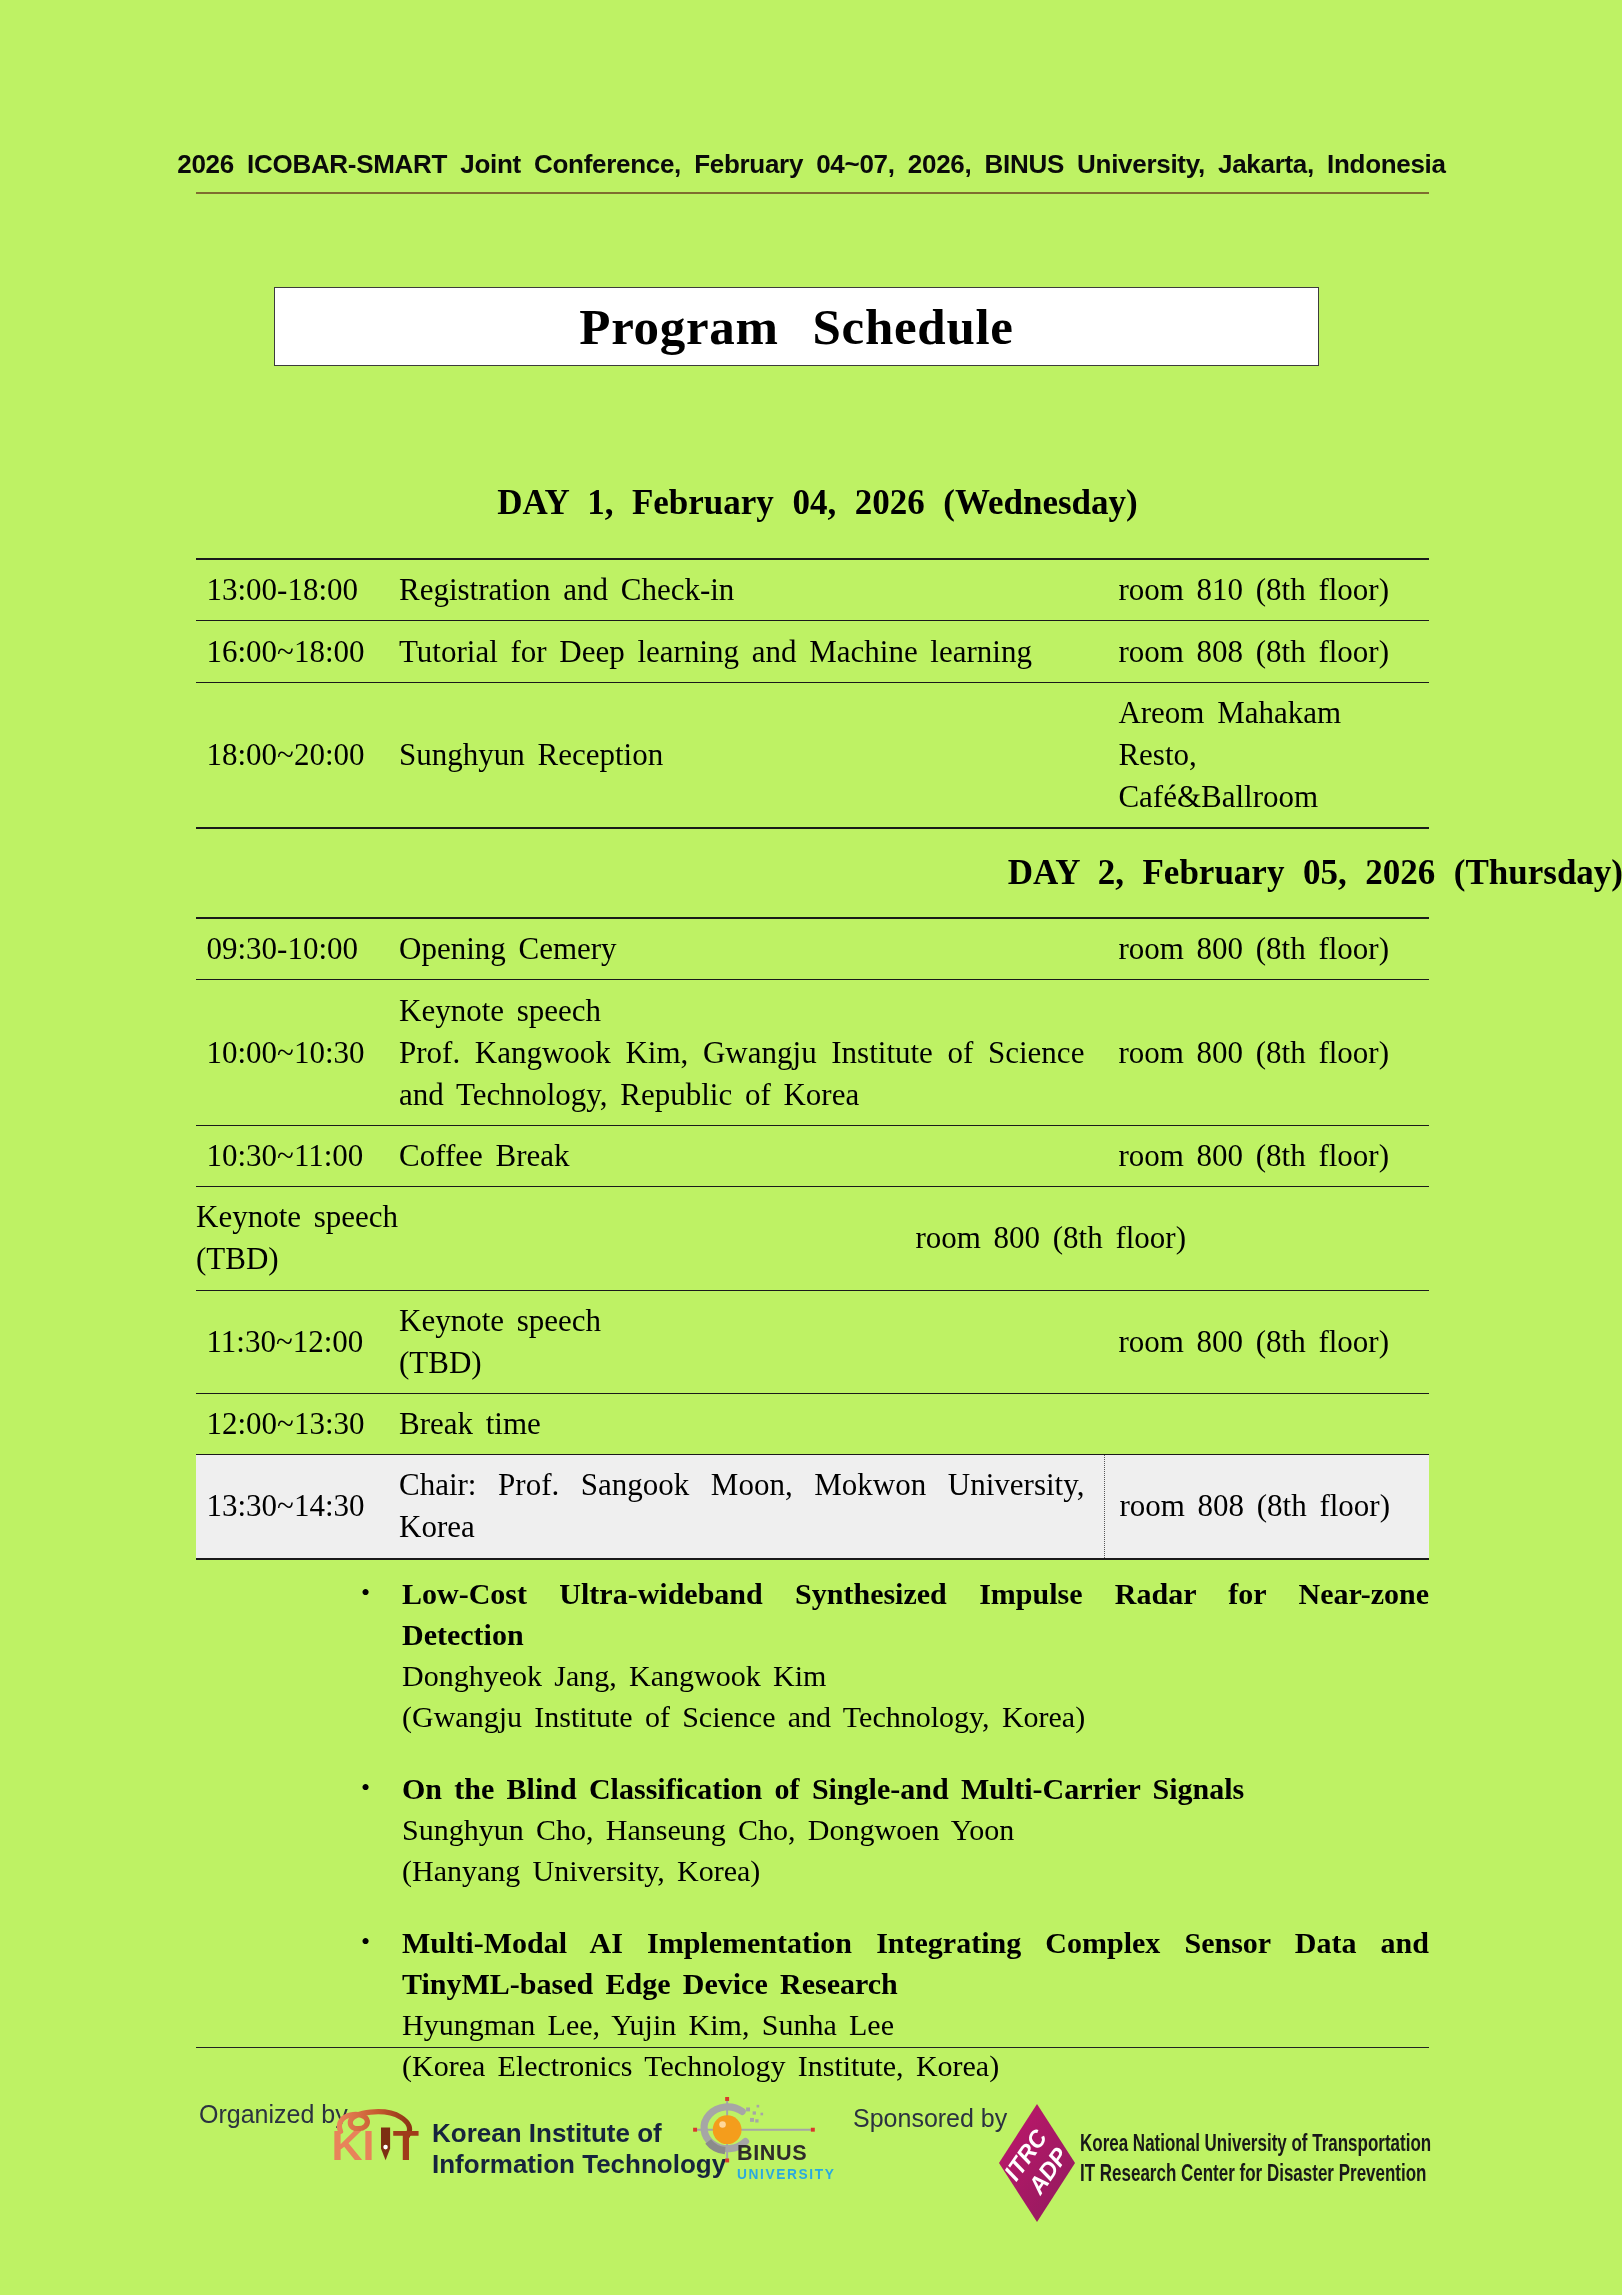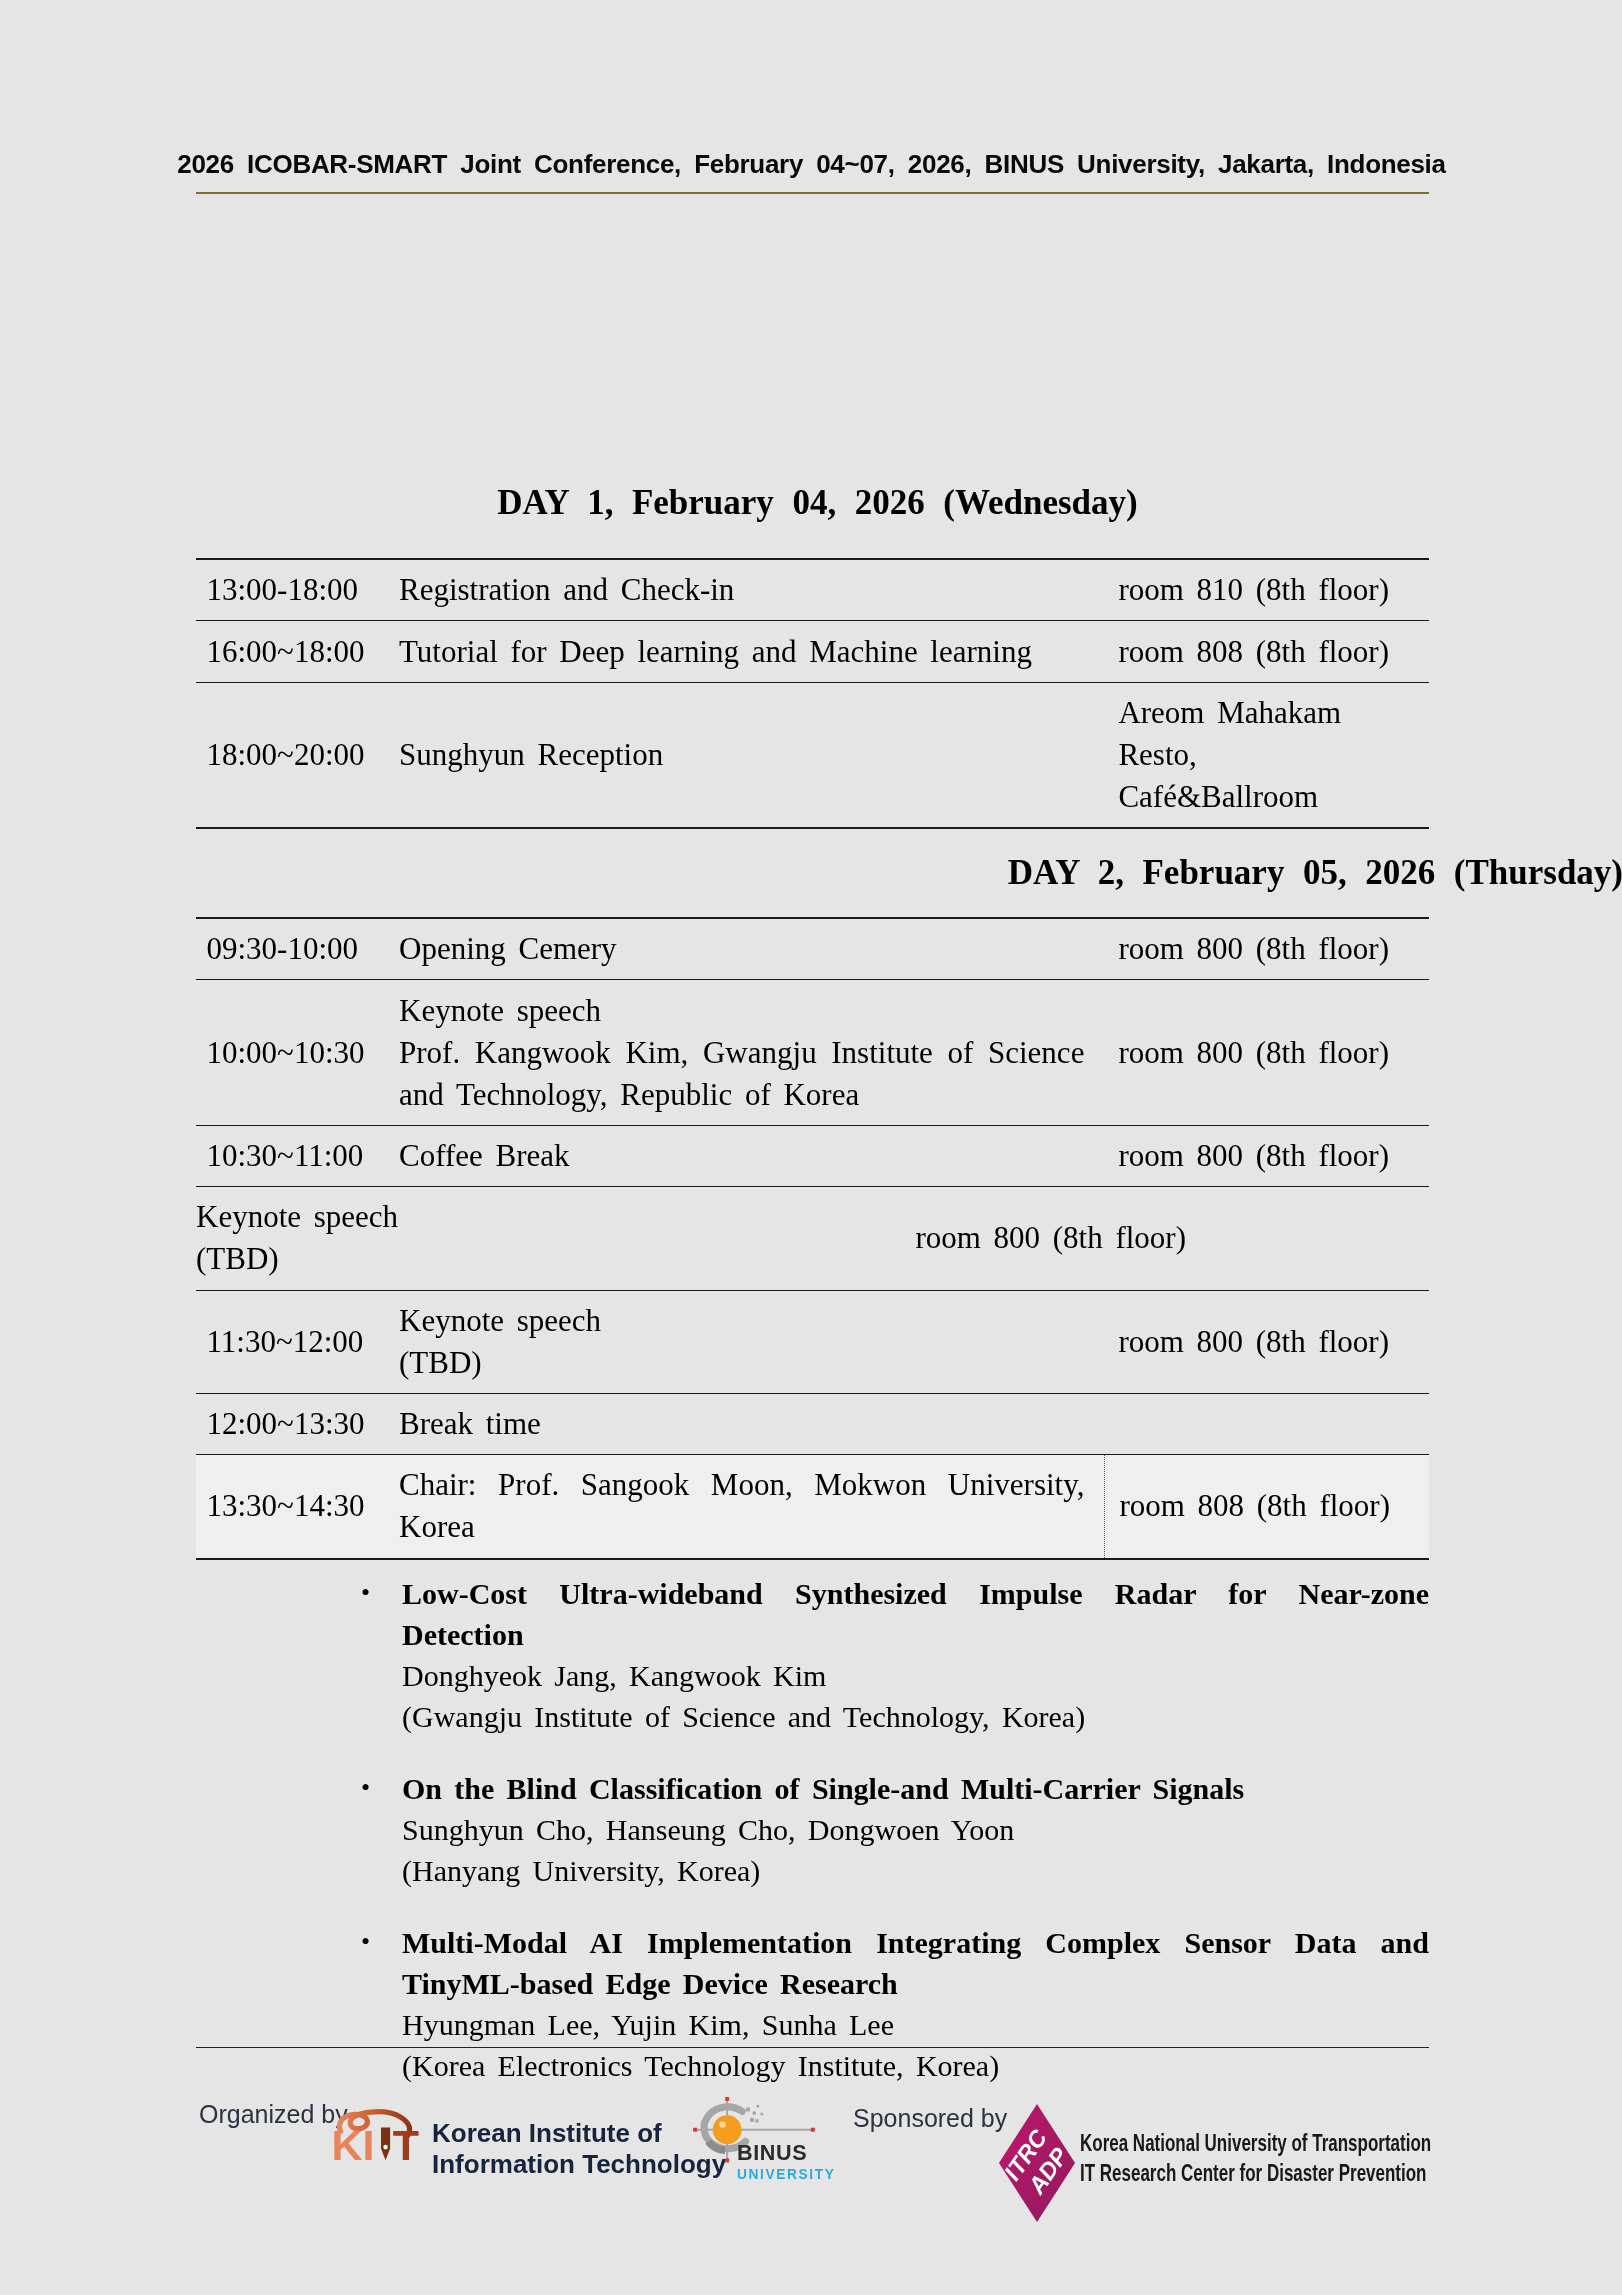--- a/index.html
+++ b/index.html
@@ -1,17 +1,17 @@
 <!DOCTYPE html>
 <html style="--accent-rule: #7f6d2f; --table-line: #1a1a1a; --highlight-bg: #efefef; --divider-dot: #555555; --footer-label: #2b3240; --kiit-orange: #e8835a; --kiit-brick: #a03c1a; --kiit-dark: #7d2f12; --org-navy: #16243d; --binus-orange: #f49d1c; --binus-blue: #2aa9e0; --binus-dark: #2e2c2a; --logo-gray: #a6a6a6; --red-dot: #d93a2b; --itrc-magenta: #a8175e;font-size:10.5px"><head>
 <meta charset="utf-8">
 <style>
   html,body{margin:0;padding:0;background:#888;}
   .page{
-    position:relative; width:1623px; height:2295px; background:#e5e5e5;
+    position:relative; width:1623px; height:2295px; background:#bef264;
     font-family:"Liberation Serif", serif; color:#000; overflow:hidden;
   }
   
   .doc-header{
     position:absolute; top:149px; left:0; right:0; text-align:center;
     font-family:"Liberation Sans", sans-serif; font-weight:bold; font-size:26px;
     word-spacing:0.24em; letter-spacing:-0.3px; color:#0a0a0a;
   }
   .header-rule{
     position:absolute; top:192px; left:196px; width:1233px; height:2px;
@@ -84,20 +84,23 @@
   }
 </style>
 </head>
 <body>
 
 <div class="page">
 
   <div class="doc-header">2026 ICOBAR-SMART Joint Conference, February 04~07, 2026, BINUS University, Jakarta, Indonesia</div>
   <div class="header-rule"></div>
 
+  <div class="title-box">
+    <div class="t">Program Schedule</div>
+  </div>
 
   <div class="day-title" id="day1-title">DAY 1, February 04, 2026 (Wednesday)</div>
   <div class="sched" id="day1-table">
       <div class="t-row">
         <div class="cell time">
           <div>13:00-18:00</div>
         </div>
         <div class="cell event">
           <div>Registration and Check-in</div>
         </div>

